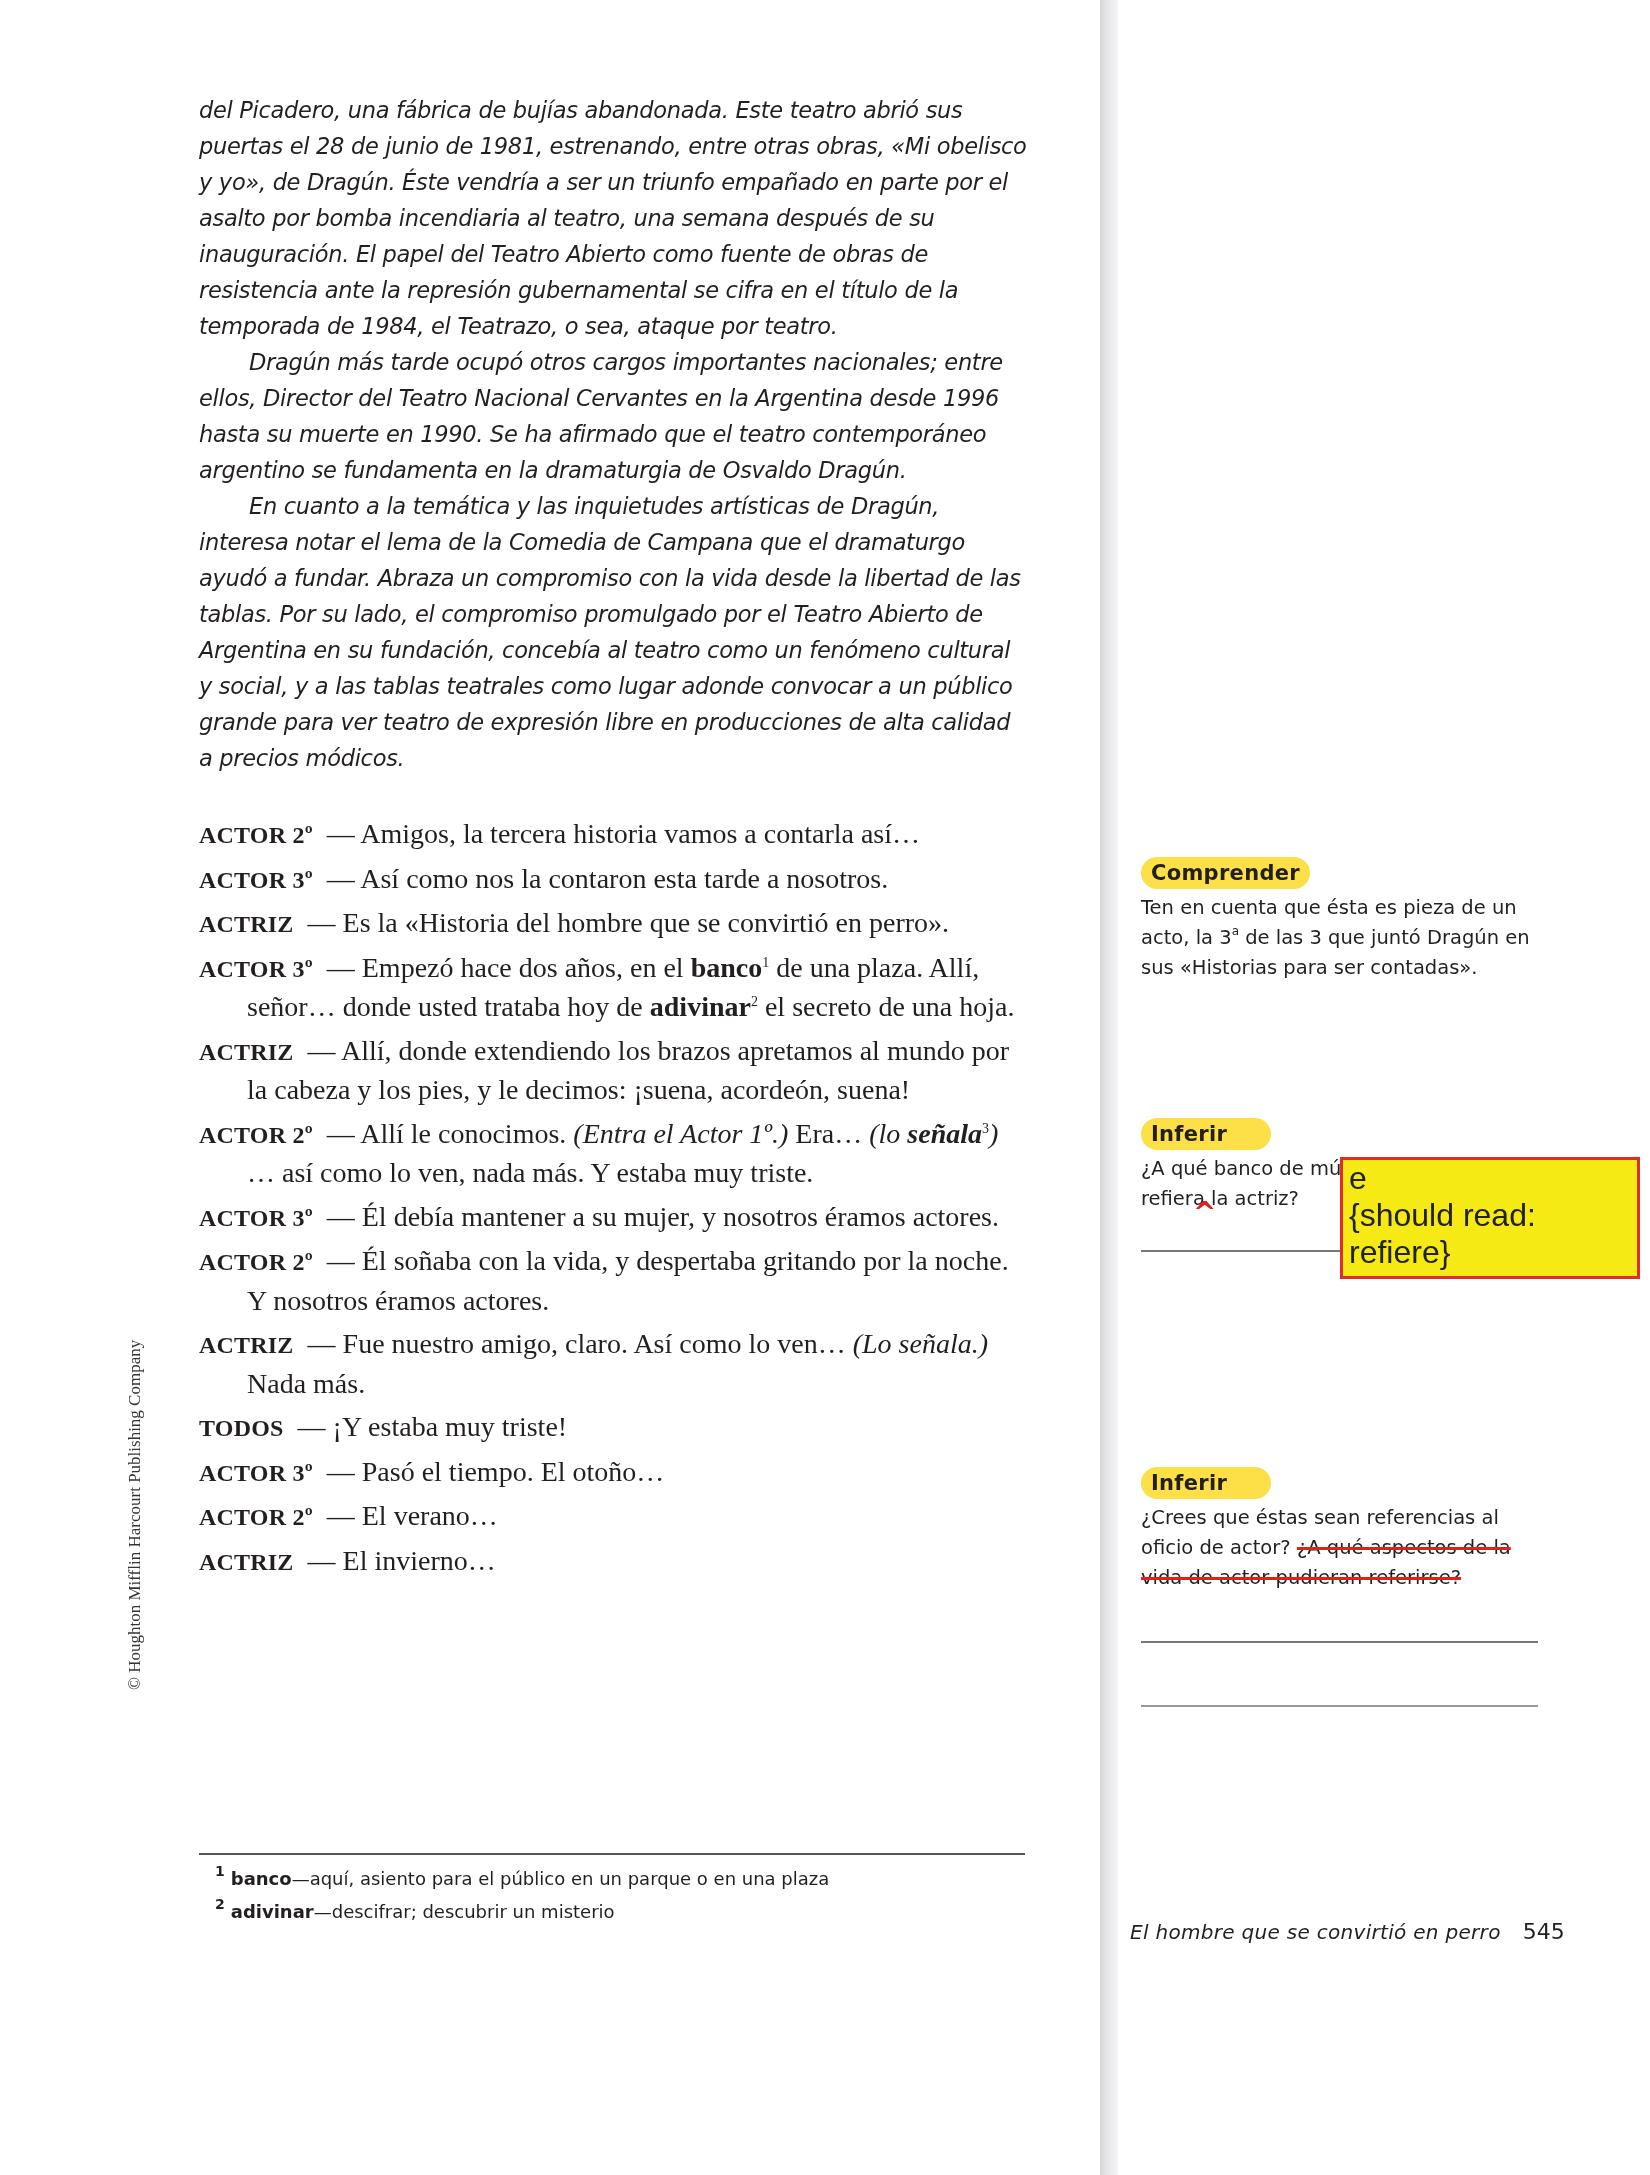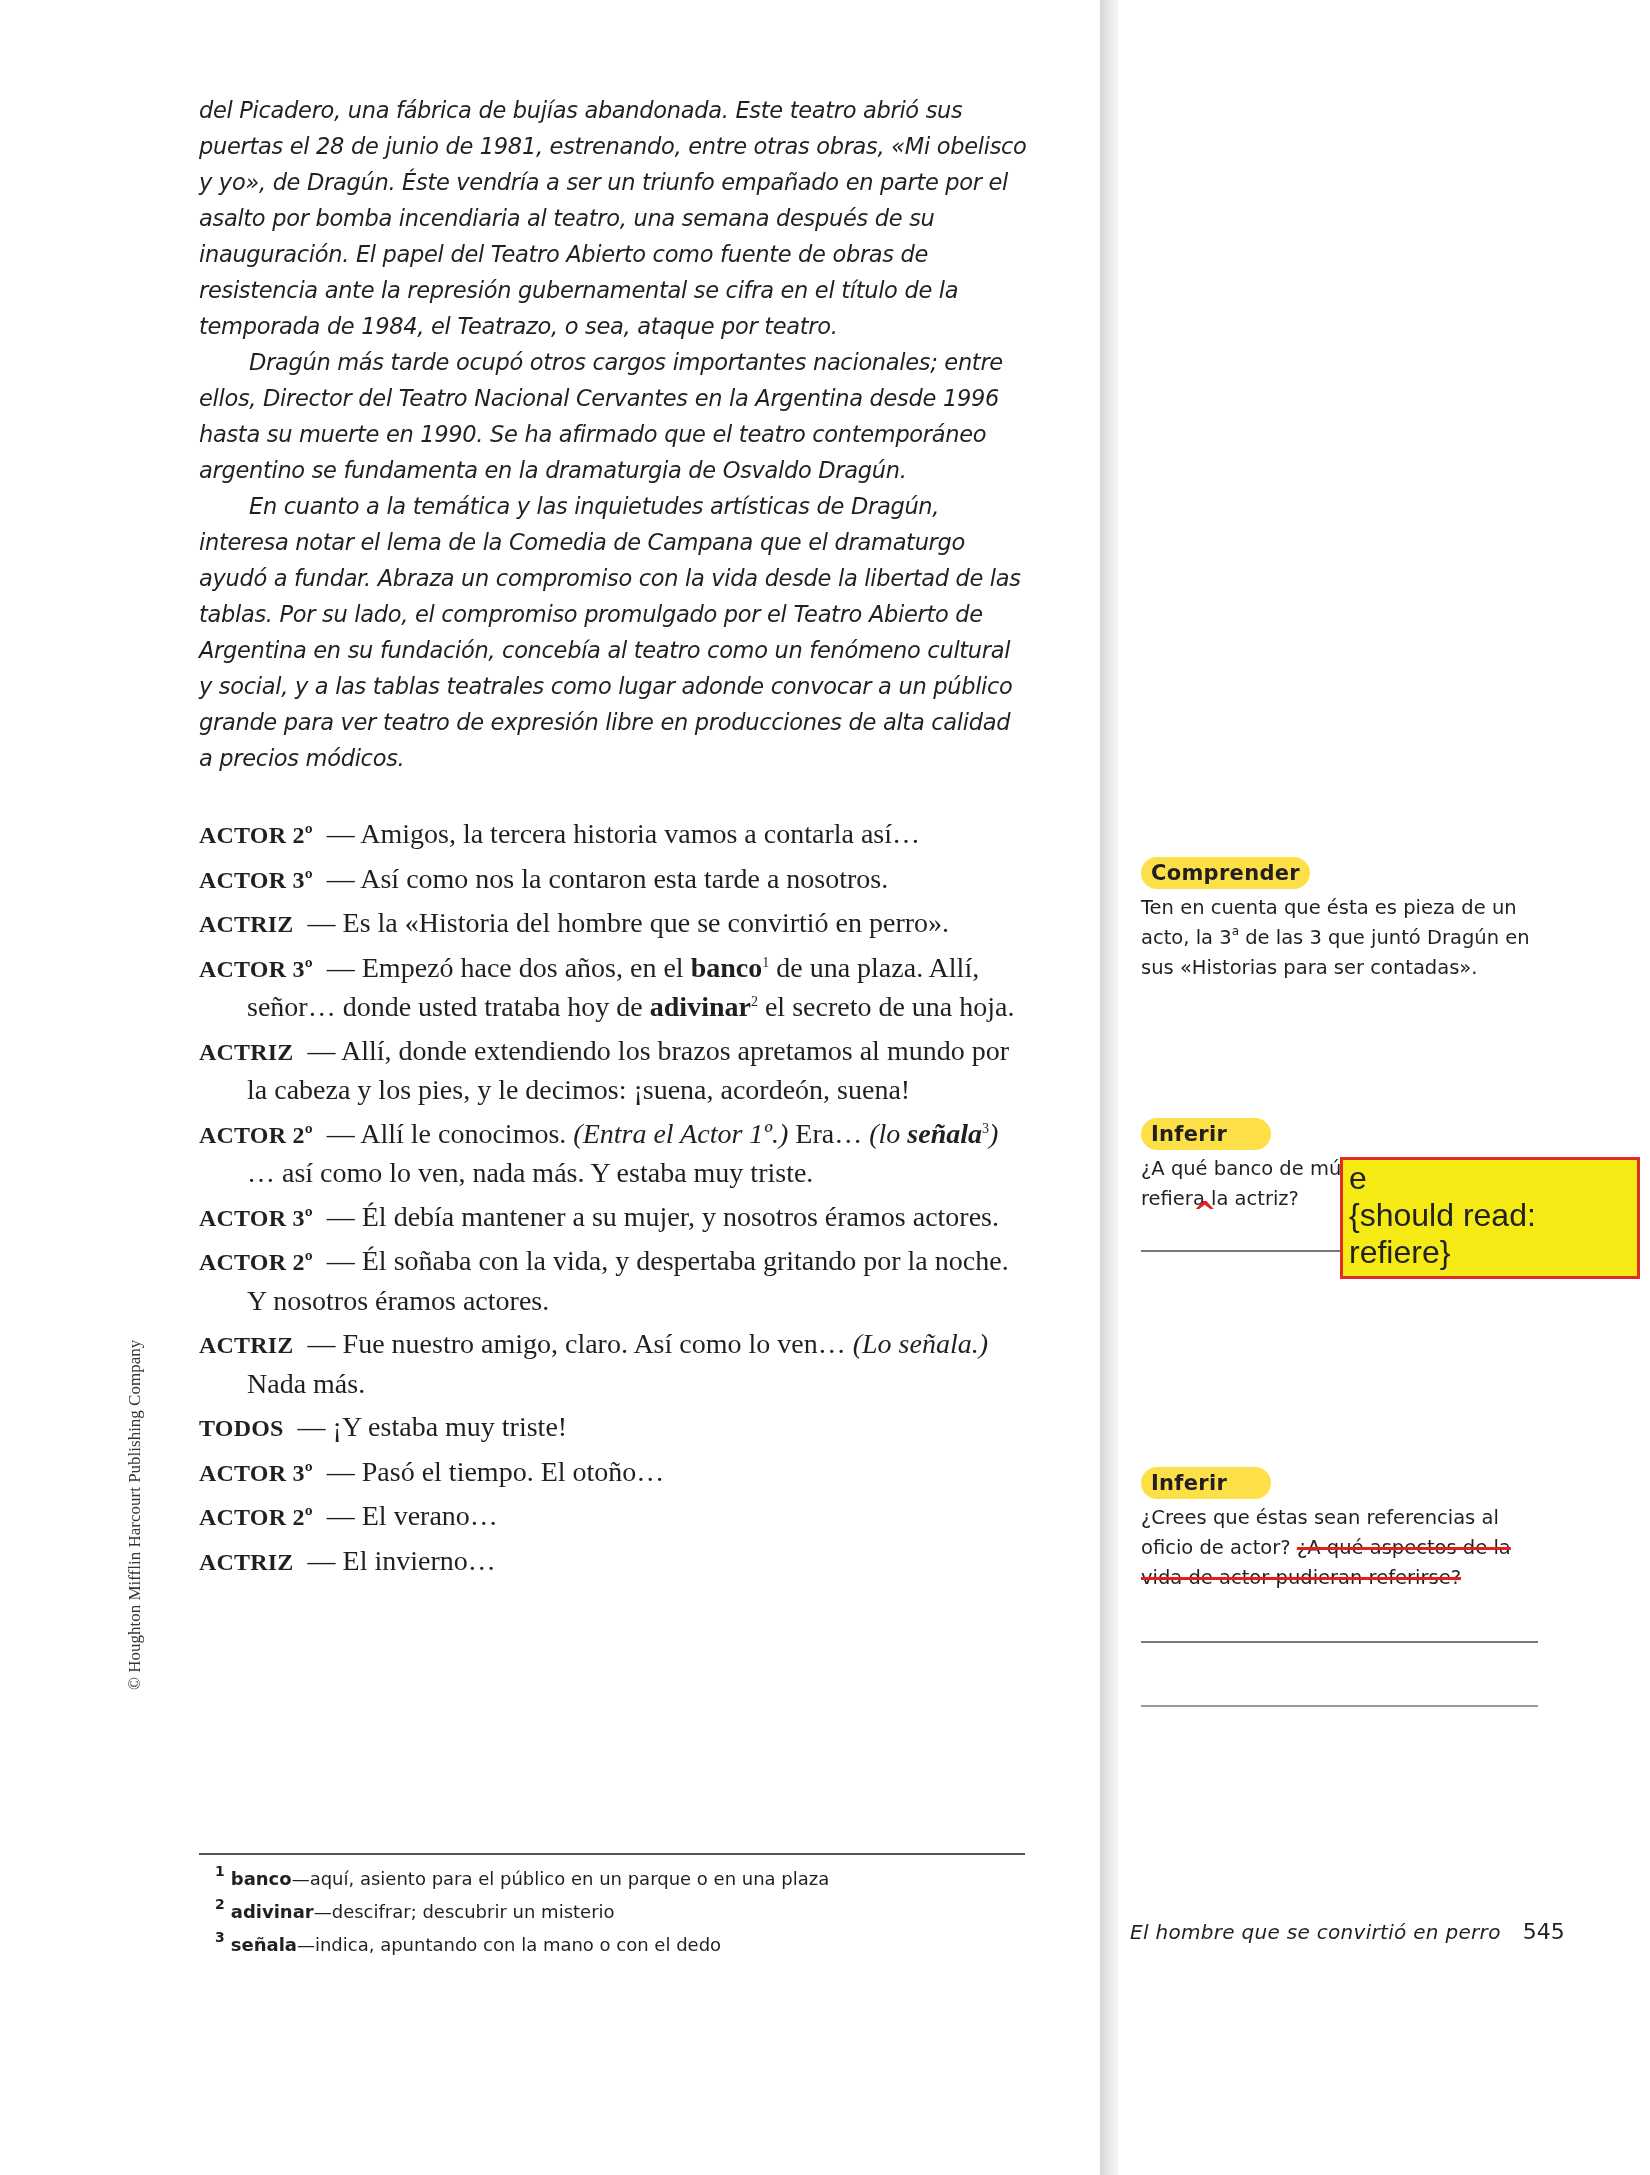--- a/index.html
+++ b/index.html
@@ -60,21 +60,20 @@
     <div class="line"><span class="spk">TODOS</span><span>&nbsp; — </span><span>¡Y estaba muy triste!</span></div>
     <div class="line"><span class="spk">ACTOR 3º</span><span>&nbsp; — </span><span>Pasó el tiempo. El otoño…</span></div>
     <div class="line"><span class="spk">ACTOR 2º</span><span>&nbsp; — </span><span>El verano…</span></div>
     <div class="line"><span class="spk">ACTRIZ</span><span>&nbsp; — </span><span>El invierno…</span></div>
   </div>
 
 <div class="fn-rule"></div>
 <div class="footnotes">
   <div class="fn"><sup>1</sup><span class="b">banco</span><span>—aquí, asiento para el público en un parque o en una plaza</span></div>
   <div class="fn"><sup>2</sup><span class="b">adivinar</span><span>—descifrar; descubrir un misterio</span></div>
-  <div class="fn"><sup>3</sup><span class="b">señala</span><span>—indica, apuntando con la mano o con el dedo</span></div>
 </div>
 
 <div class="copyright">© Houghton Mifflin Harcourt Publishing Company</div>
 
 <div class="side" style="top:857px;">
   <span class="tag">Comprender</span>
   <p><span>Ten en cuenta que ésta es pieza de un acto, la 3</span><sup style="font-size:12px;vertical-align:9px;">a</sup><span> de las 3 que juntó Dragún en sus «Historias para ser contadas».</span></p>
 </div>
 
 <div class="side" style="top:1118px;">

